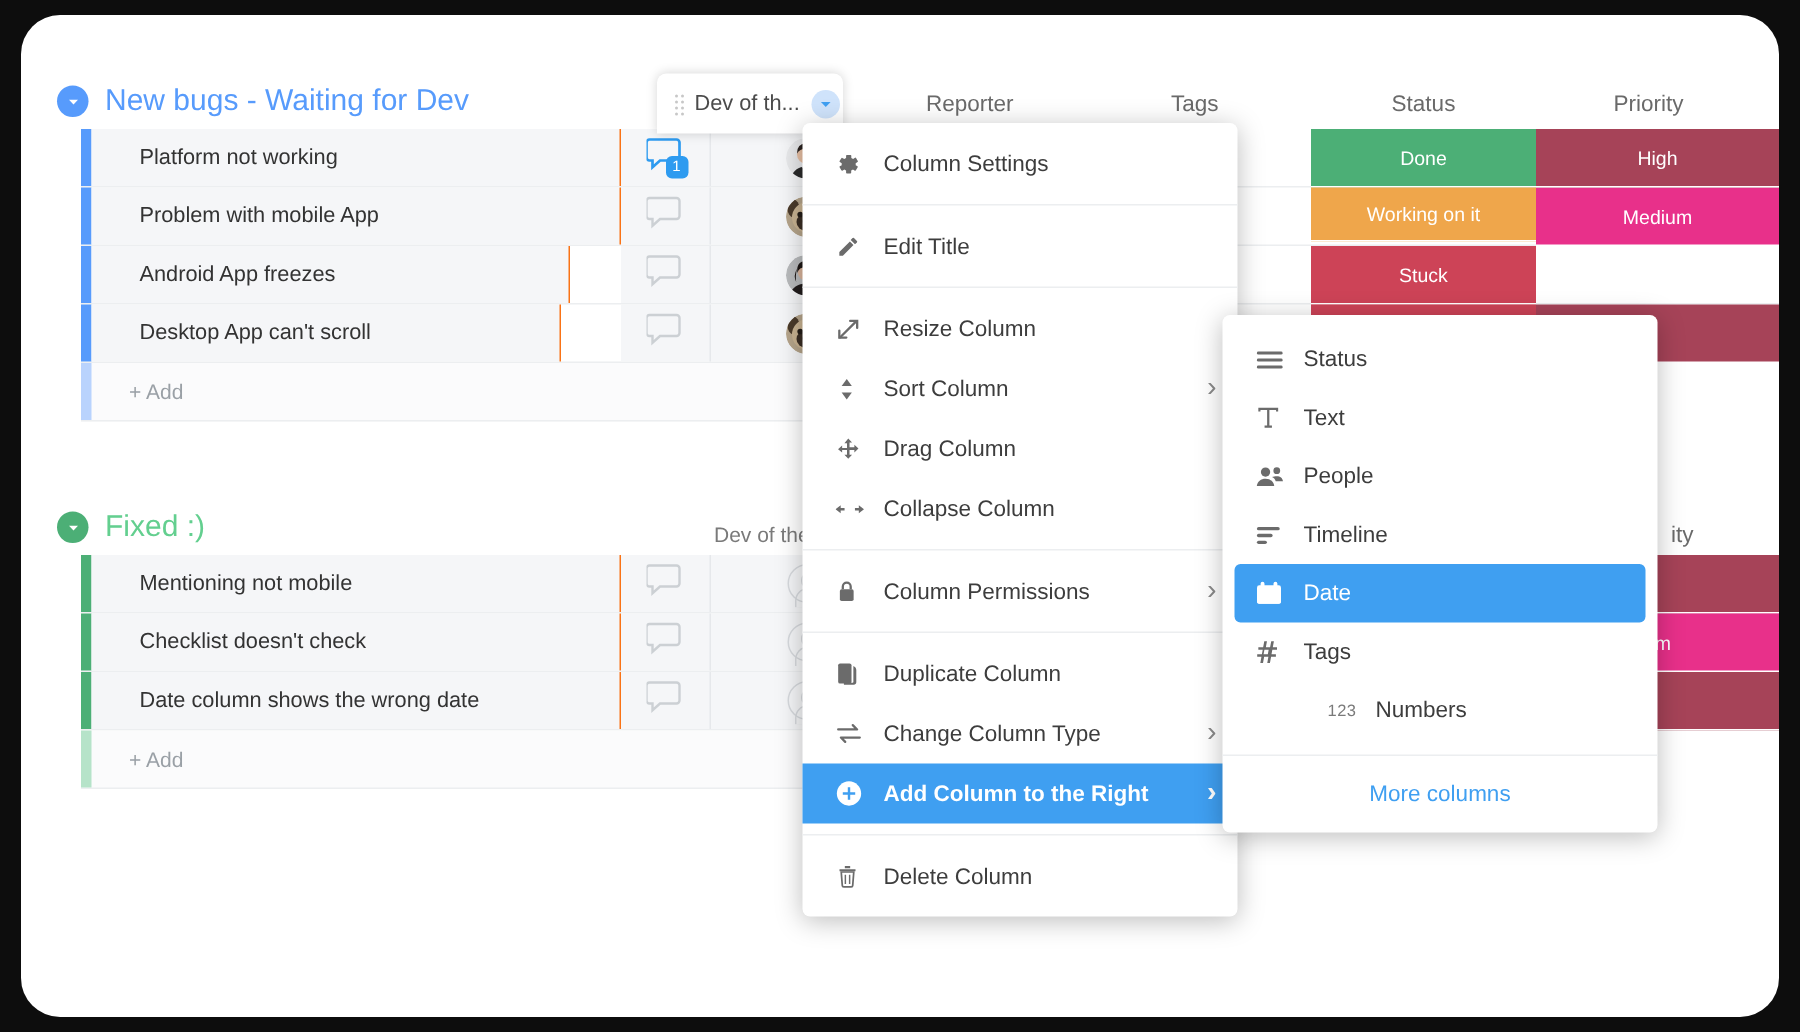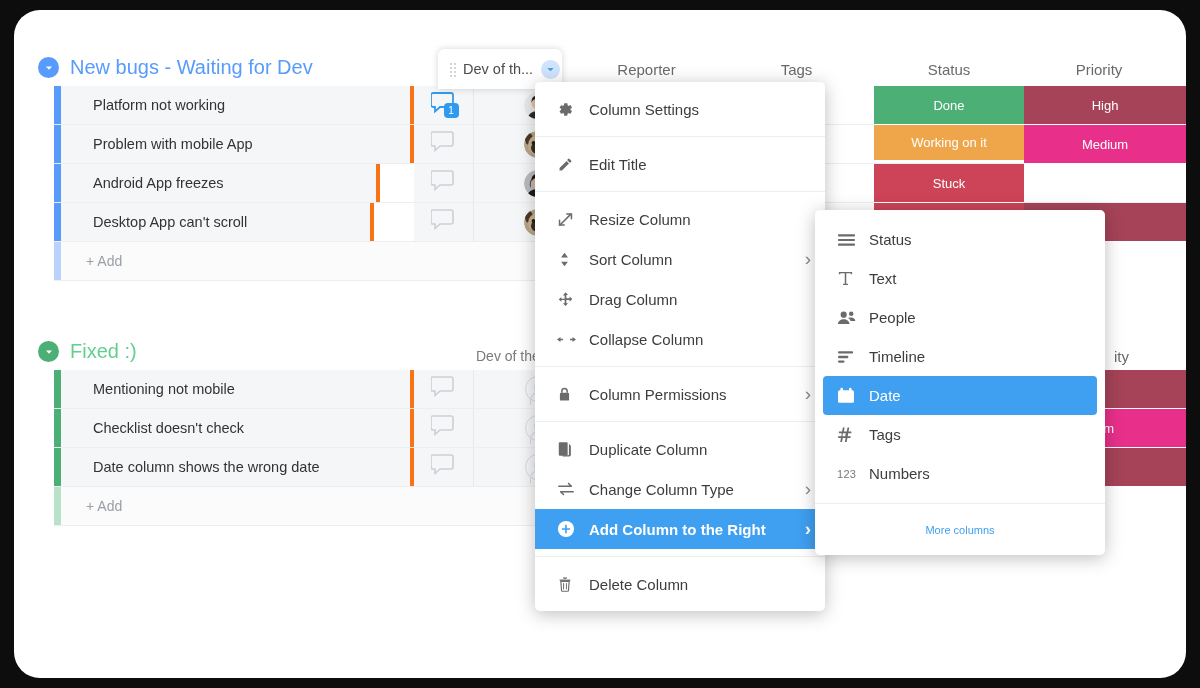--- a/index.html
+++ b/index.html
@@ -69,21 +69,21 @@
     width: 21px; height: 21px; border-radius: 50%;
     display: flex; align-items: center; justify-content: center;
   }
   .row-line {
     position: absolute; height: 39px; display: flex; align-items: center;
     border-bottom: 1px solid #eceef0;
   }
   .row-bar { position: absolute; left: 0; top: 0; width: 7px; height: 100%; }
   .row-name {
     position: absolute; left: 0; top: 0; height: 100%;
-    background: #f5f6f8; border-right: 4px solid #f97316;
+    background: #f5f6f8; border-right: 1px solid #f97316;
     display: flex; align-items: center;
   }
   .row-name span { padding-left: 32px; font-size: 14.5px; color: #333; }
   .bubble-cell {
     position: absolute; top: 0; height: 100%;
     display: flex; align-items: center; justify-content: center;
     background: #f5f6f8; border-right: 1px solid #e6e8eb;
   }
   .people-cell {
     position: absolute; top: 0; height: 100%;
@@ -143,21 +143,21 @@
   .si {
     display: flex; align-items: center; height: 39px; padding: 0 20px 0 14px;
     font-size: 15px; color: #3d3d3d; border-radius: 4px; margin: 0 8px;
   }
   .si .ico { width: 26px; flex: 0 0 26px; display:flex; align-items:center; color:#6b6b6b; }
   .si .lbl { padding-left: 6px; }
   .si.sel { background: #3f9ff1; color: #fff; }
   .si.sel .ico { color: #fff; }
   .more-row {
     height: 52px; display: flex; align-items: center; justify-content: center;
-    color: #3f9ff1; font-size: 11px; border-top: 1px solid #eceef0;
+    color: #3f9ff1; font-size: 15px; border-top: 1px solid #eceef0;
   }
   .pad6 { height: 7px; }
 </style>
 </head>
 <body>
 
 <div id="screen">
 <div id="card">
 
   <div class="board">
@@ -597,21 +597,21 @@
     </div>
     <div class="si">
       <span class="ico">
         <svg width="17" height="17" viewBox="0 0 18 18" fill="currentColor">
           <path d="M6.2 1.5h1.9l-.8 4.3h3l.8-4.3h1.9l-.8 4.3h3v1.8h-3.3l-.6 3.2h3.1v1.8h-3.4l-.8 4.3h-1.9l.8-4.3h-3l-.8 4.3H3.4l.8-4.3H1.2v-1.8h3.3l.6-3.2H2v-1.8h3.4zm.1 6.1l-.6 3.2h3l.6-3.2z"></path>
         </svg>
       </span>
       <span class="lbl">Tags</span>
     </div>
     <div class="si">
-      <span class="ico" style="font-size:11px;color:#7a7a7a;letter-spacing:.3px;">123</span>
+      <span class="ico" style="font-size:11px;color:#7a7a7a;letter-spacing:.3px;margin-left:48px;">123</span>
       <span class="lbl">Numbers</span>
     </div>
     <div style="height:10px;"></div>
     <div class="more-row">
       <span>More columns</span>
     </div>
   </div>
 
 </div>
 </div>

